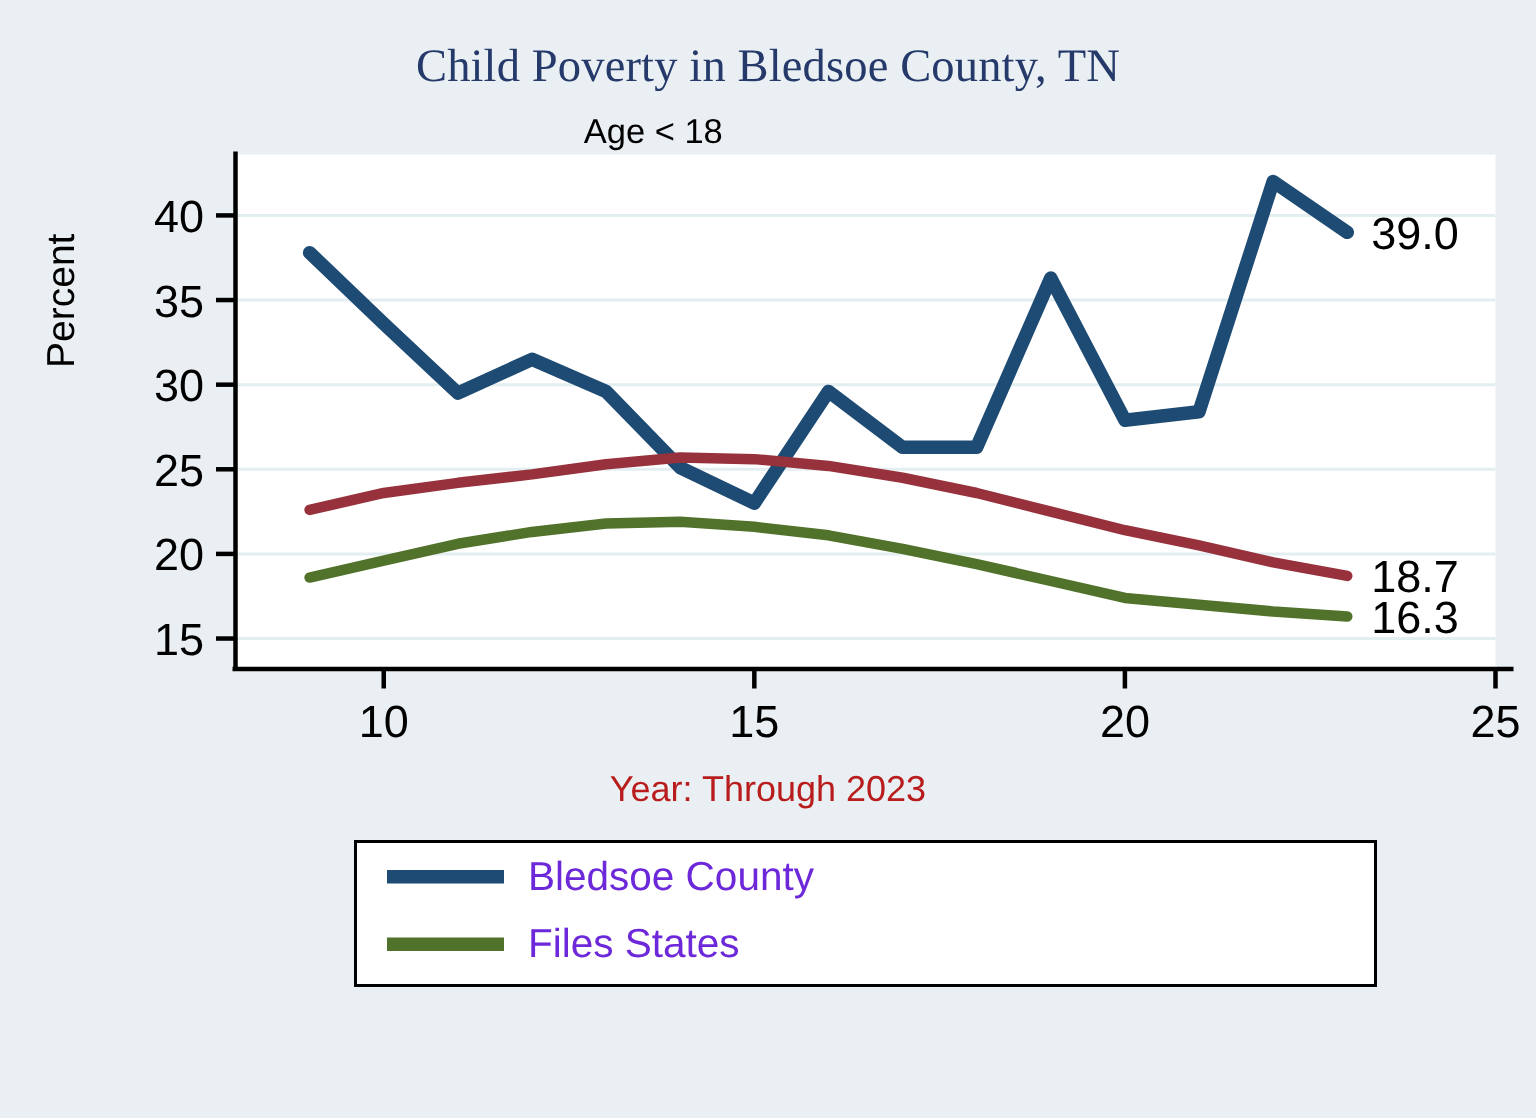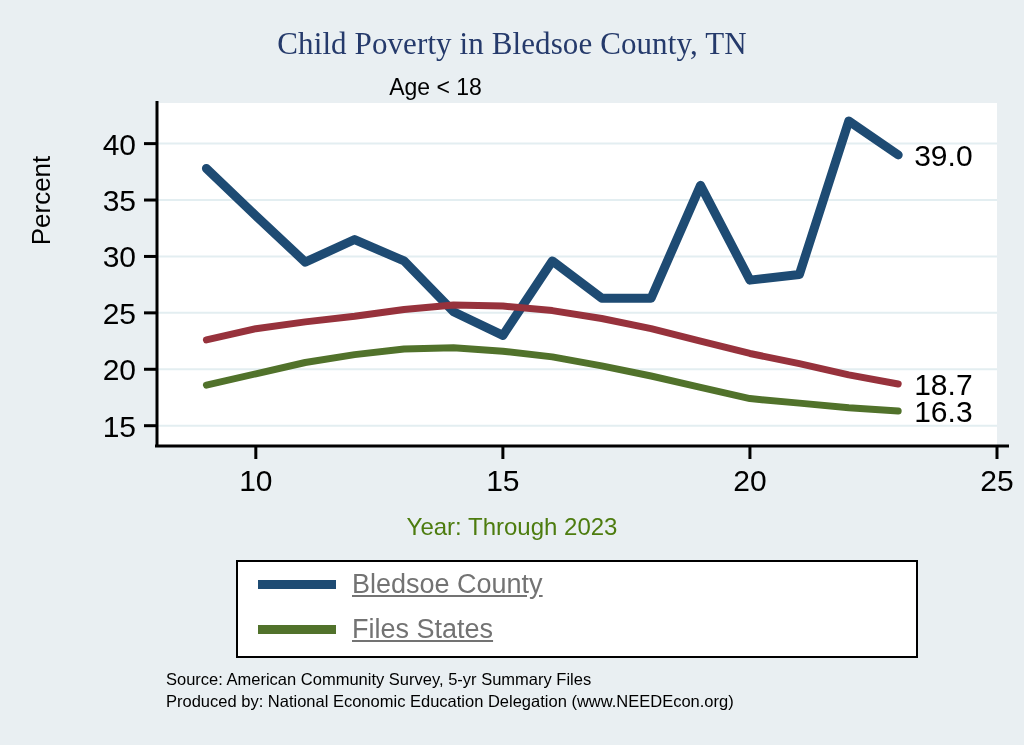--- a/index.html
+++ b/index.html
@@ -49,21 +49,21 @@
     transform: rotate(-90deg);
     transform-origin: center center;
   }
   .xlabel {
     position: absolute;
     top: 513px;
     left: 0;
     width: 1024px;
     text-align: center;
     font-size: 24px;
-    color: #4d7c0f;
+    color: #b91c1c;
   }
   svg.plot {
     position: absolute;
     left: 0;
     top: 0;
   }
   .tick-text {
     font-family: "Liberation Sans", sans-serif;
     font-size: 30px;
     fill: #000;
@@ -94,23 +94,22 @@
   }
   .legend-swatch {
     width: 78px;
     height: 9px;
     margin-left: 20px;
     margin-right: 16px;
     flex: none;
   }
   .legend-label {
     font-size: 27px;
-    color: #737373;
+    color: #6d28d9;
     white-space: nowrap;
-    text-decoration: underline;
   }
   .legend-item.second {
     margin-left: 48px;
   }
   .footer {
     position: absolute;
     left: 166px;
     top: 668px;
     font-size: 16.5px;
     color: #000;
@@ -174,18 +173,14 @@
       </div>
     </div>
     <div class="legend-row">
       <div class="legend-item">
         <span class="legend-swatch" id="sw2" style="background: rgb(81, 114, 43);"></span>
         <span class="legend-label">Files States</span>
       </div>
     </div>
   </div>
 
-  <div class="footer">
-    <div>Source: American Community Survey, 5-yr Summary Files</div>
-    <div>Produced by: National Economic Education Delegation (www.NEEDEcon.org)</div>
-  </div>
 
 </div>
 
 </body></html>

